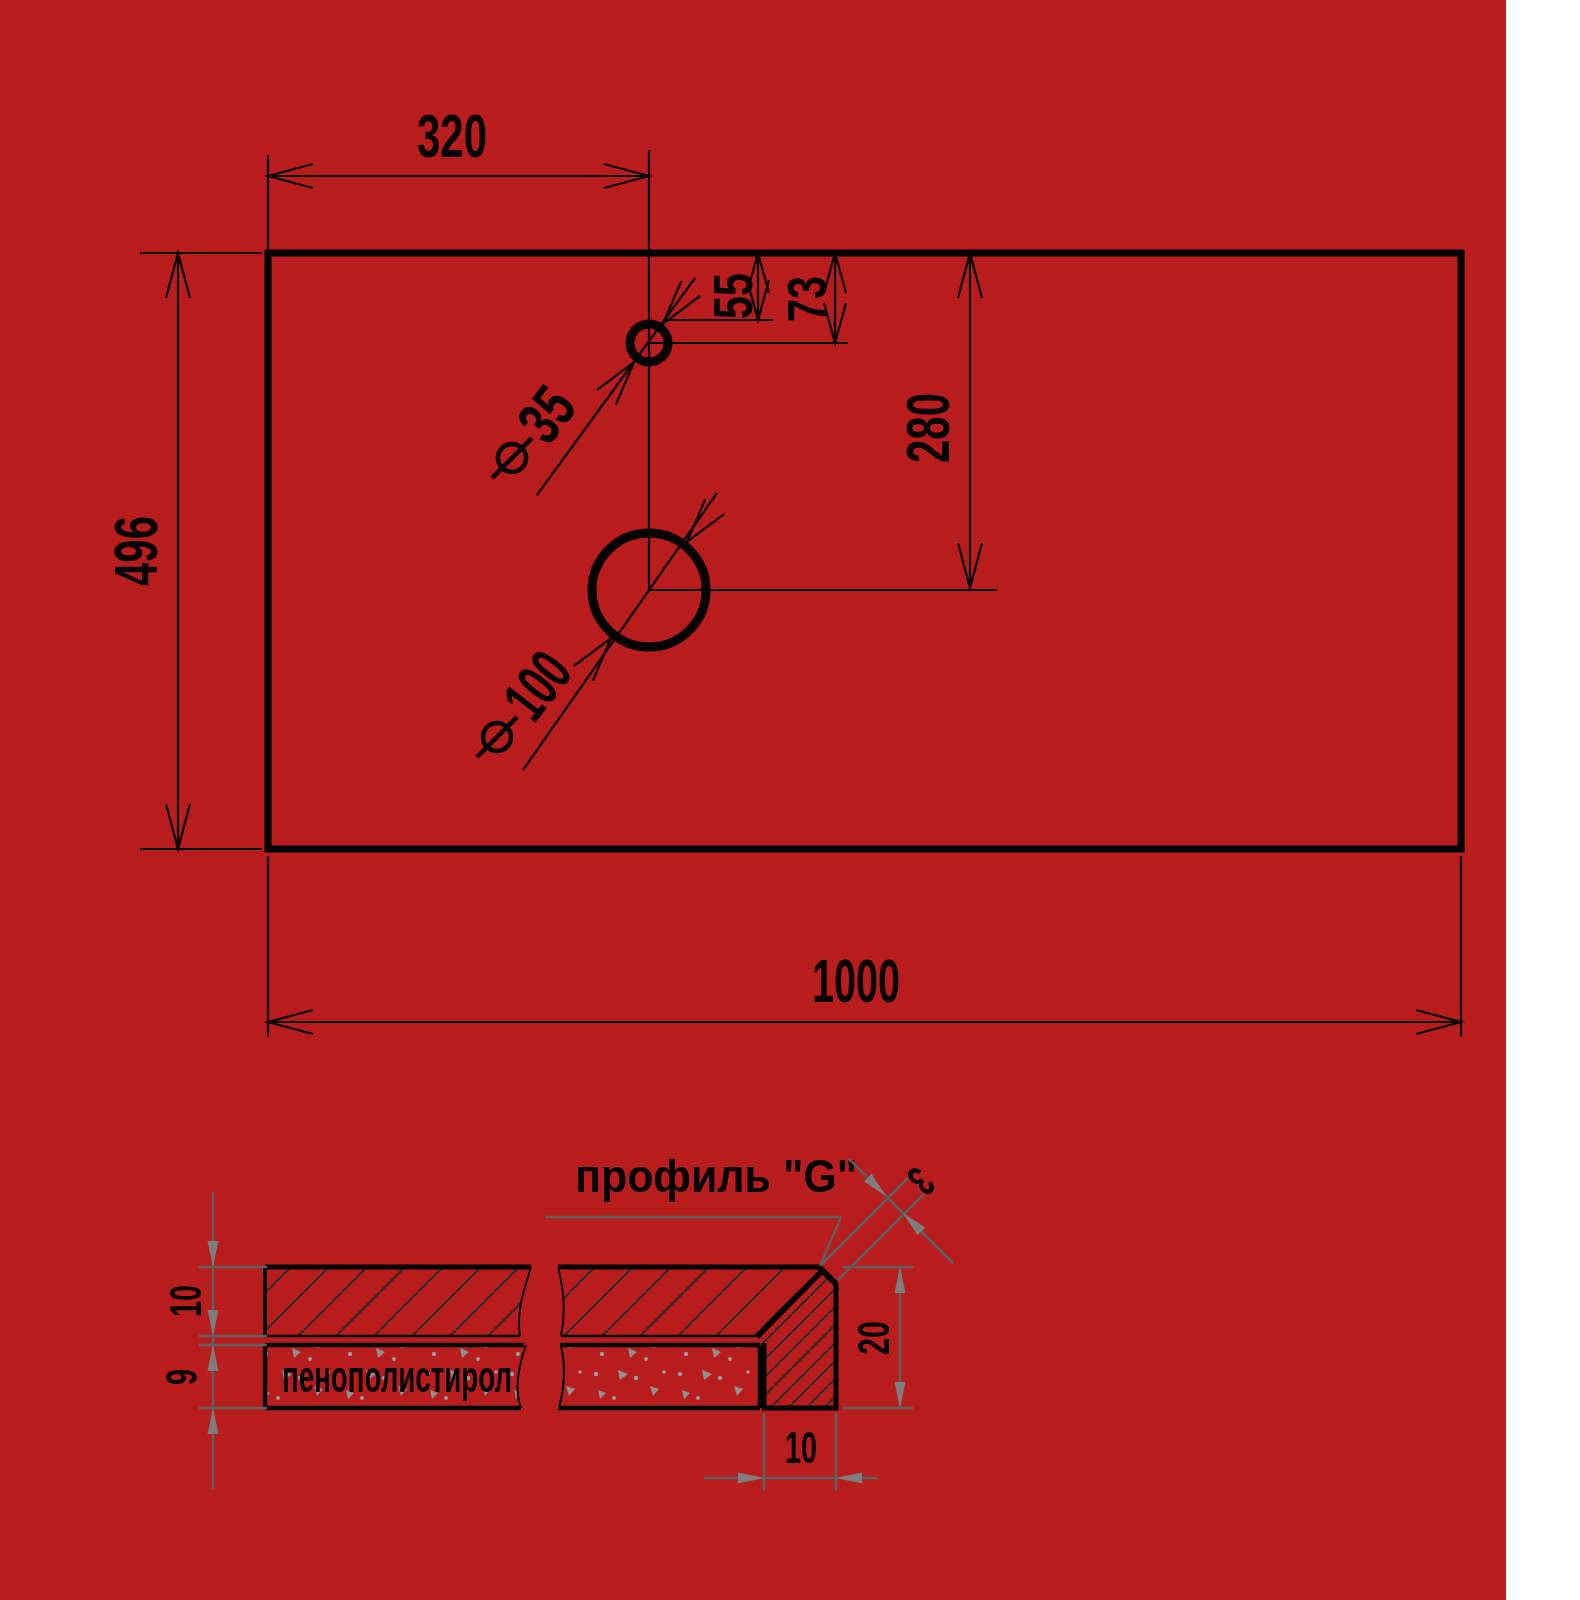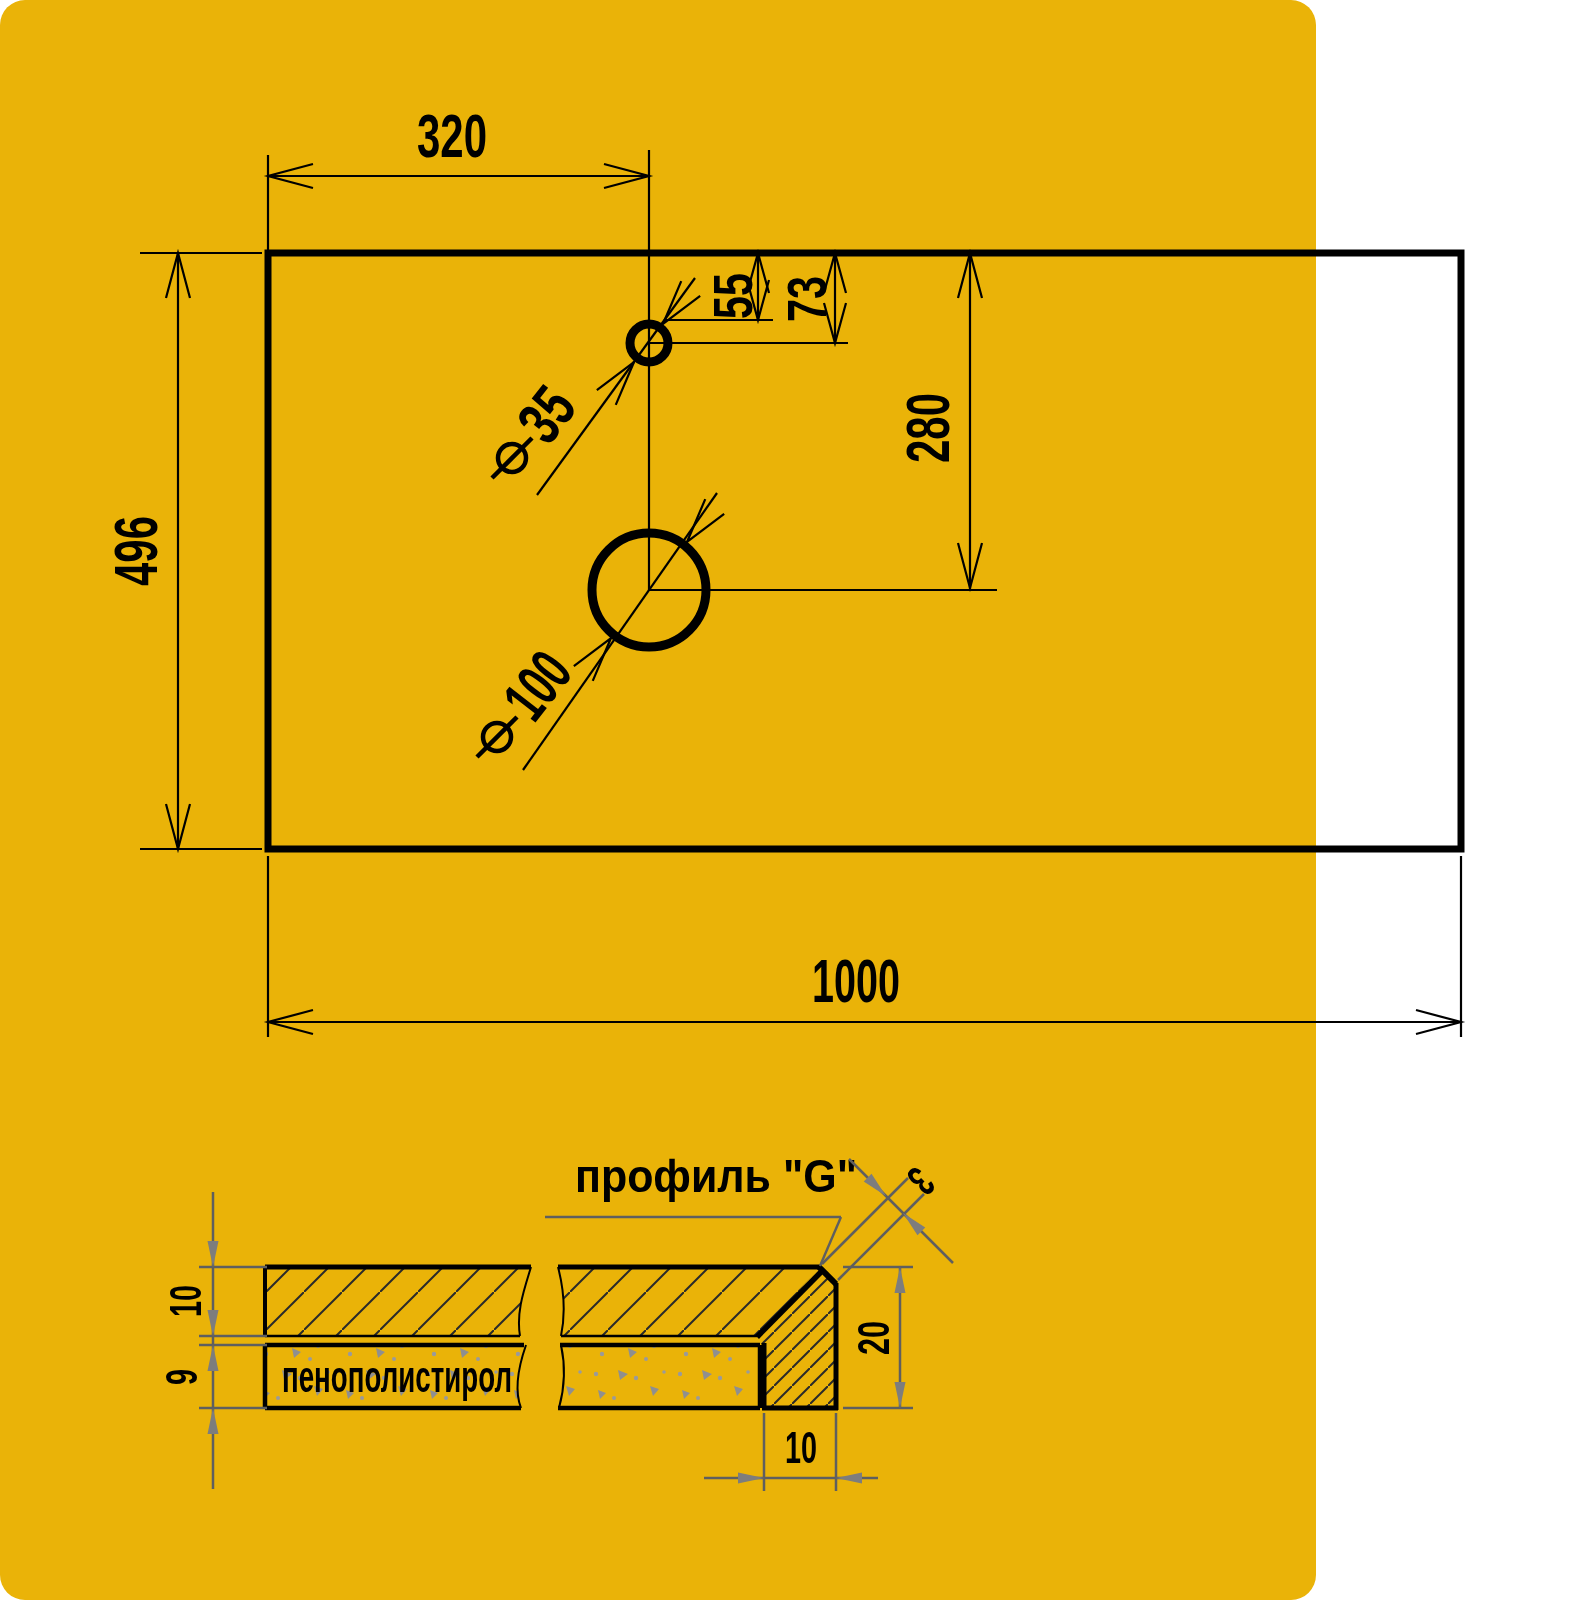--- a/index.html
+++ b/index.html
@@ -1,16 +1,16 @@
 <!DOCTYPE html>
 <html><head>
 <meta charset="utf-8">
 <style>
   html,body { margin:0; padding:0; background:#ffffff; }
-  .stage { width:1316px; height:1600px; position:relative; background:#eab308;border-radius:25px; }
+  .stage { width:1506px; height:1600px; position:relative; background:#b91c1c; }
   svg { display:block; }
   text { font-family:"Liberation Sans","DejaVu Sans",sans-serif; font-weight:bold; fill:#000; }
   .t62 { font-size:62px; }
   .t56 { font-size:56px; }
   .t46 { font-size:46px; }
   .t44 { font-size:44px; }
   .blk  { stroke:#000000; fill:none; }
   .gry  { stroke:#5f5f5f; fill:none; }
   .garr { fill:#7d7d7d; stroke:none; }
   .varr { stroke:#000; stroke-width:2.2; fill:none; }

